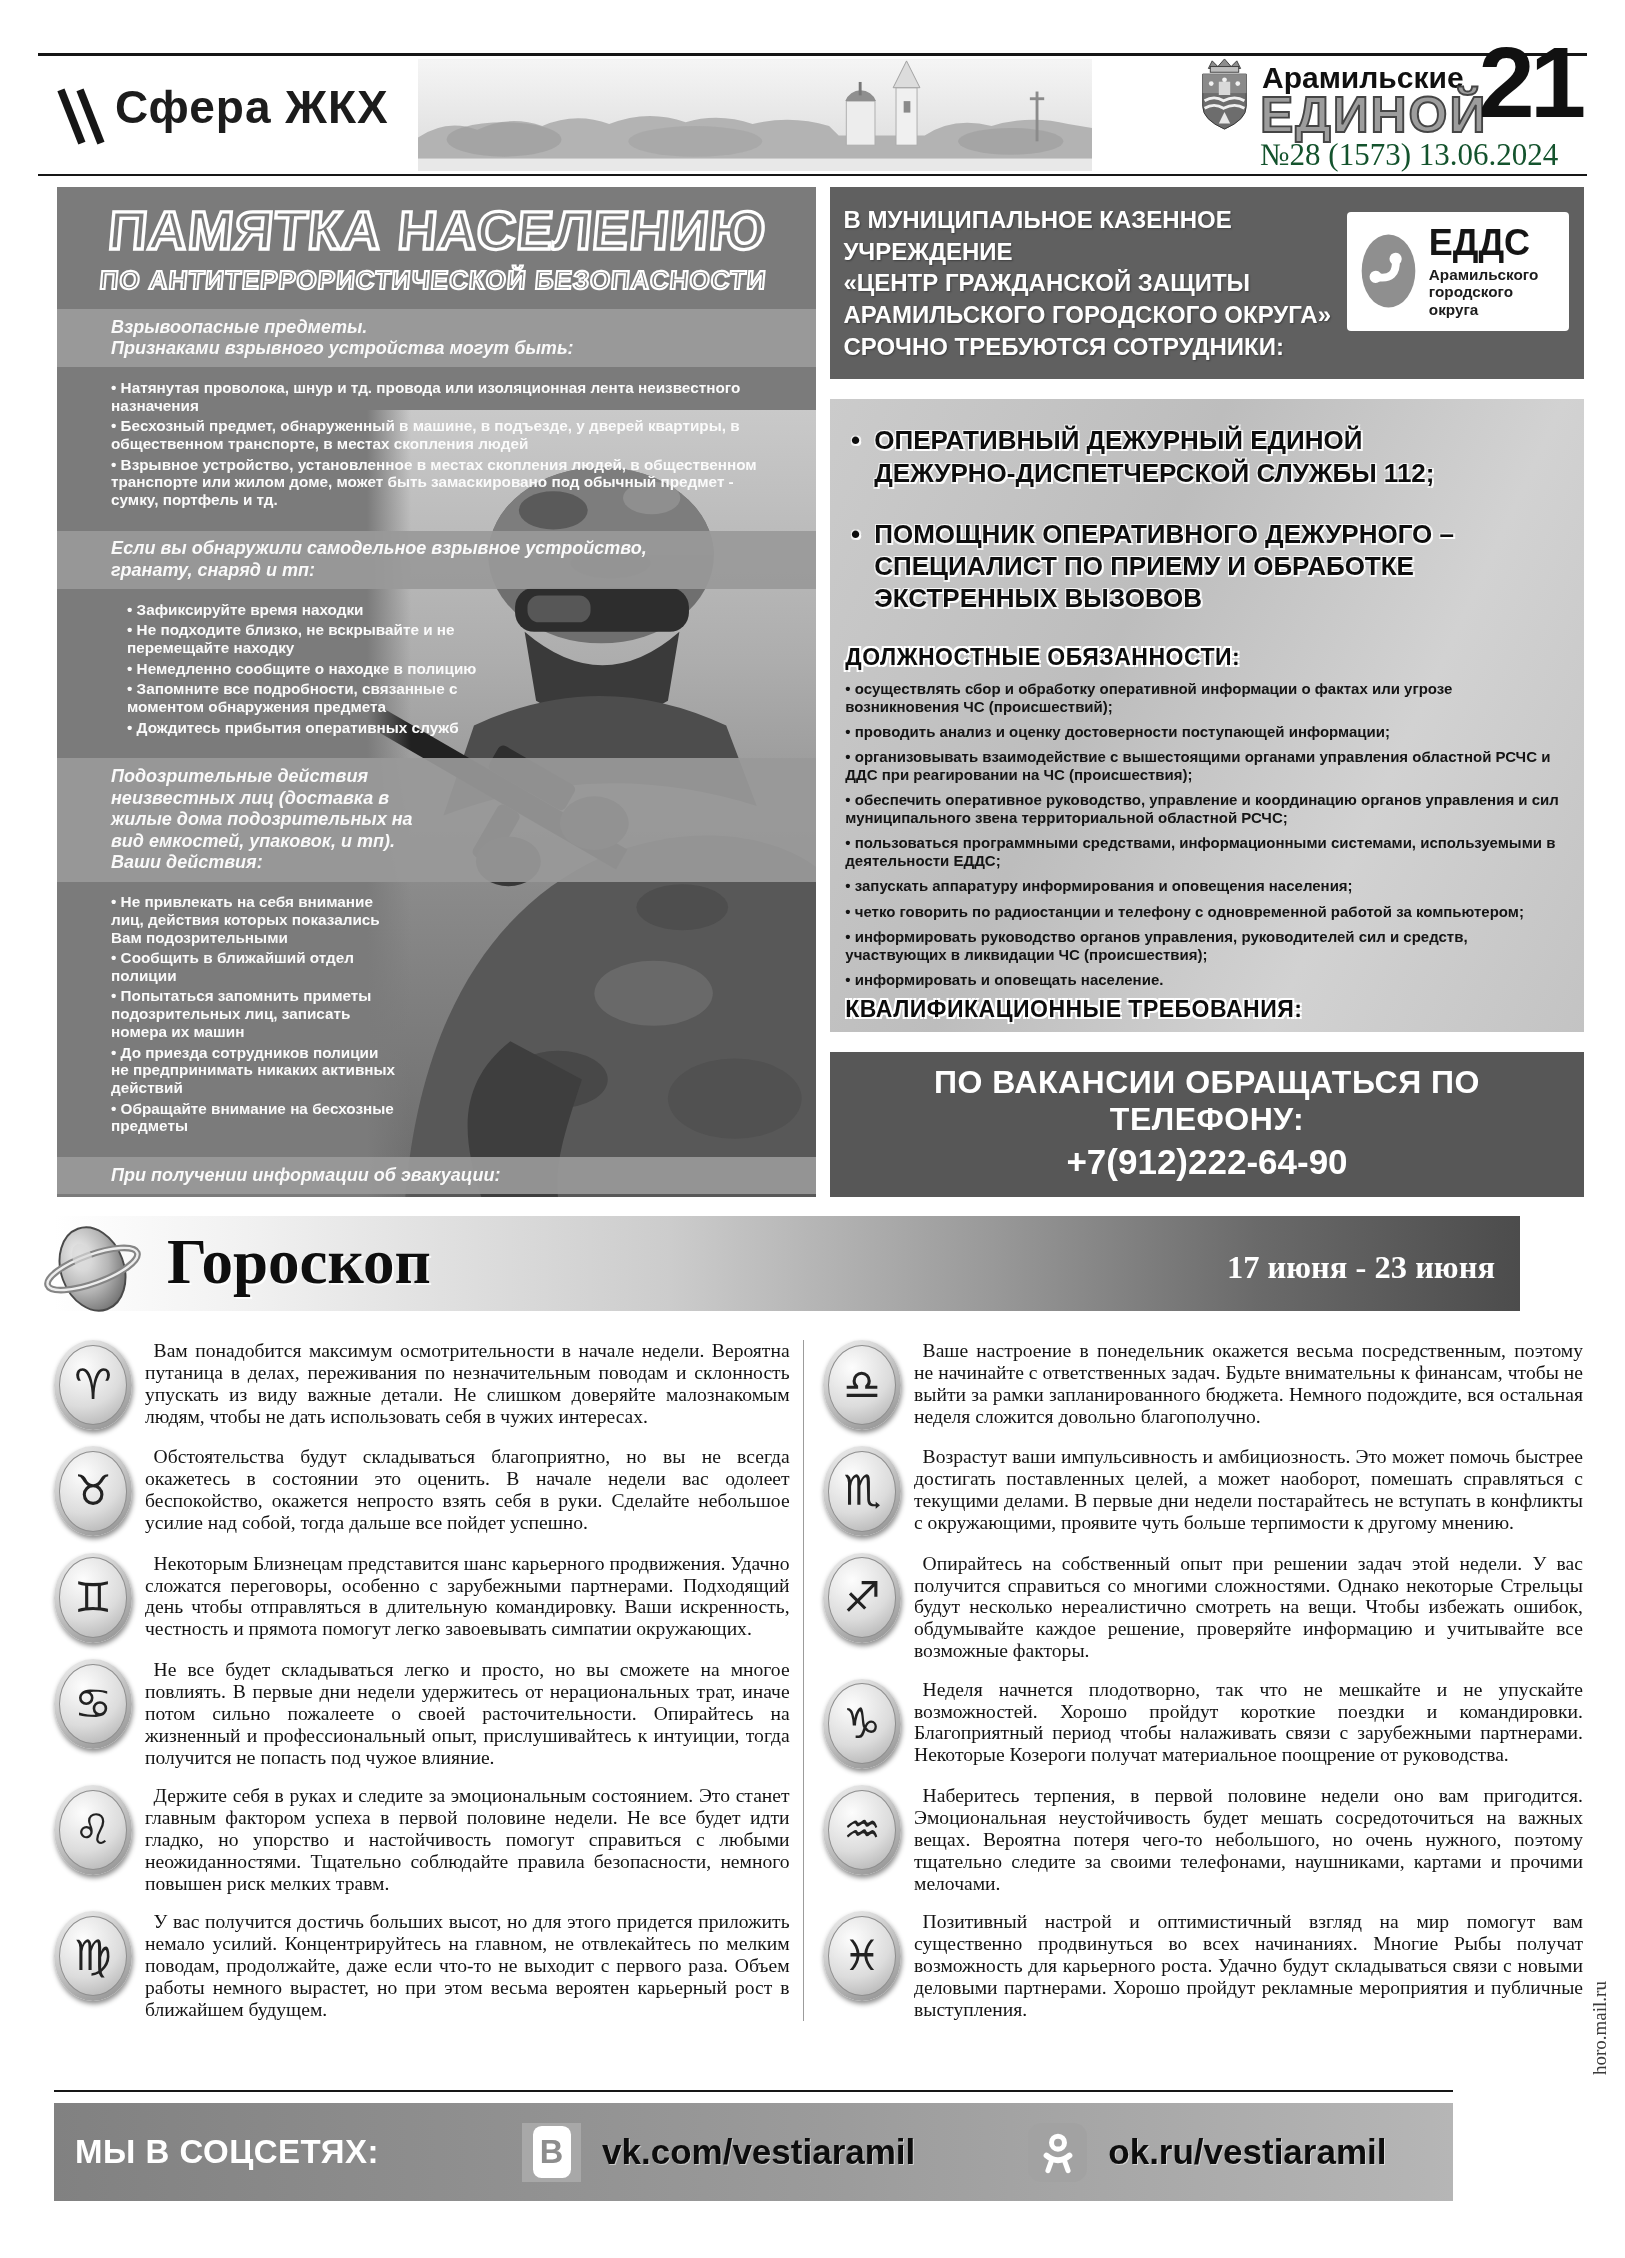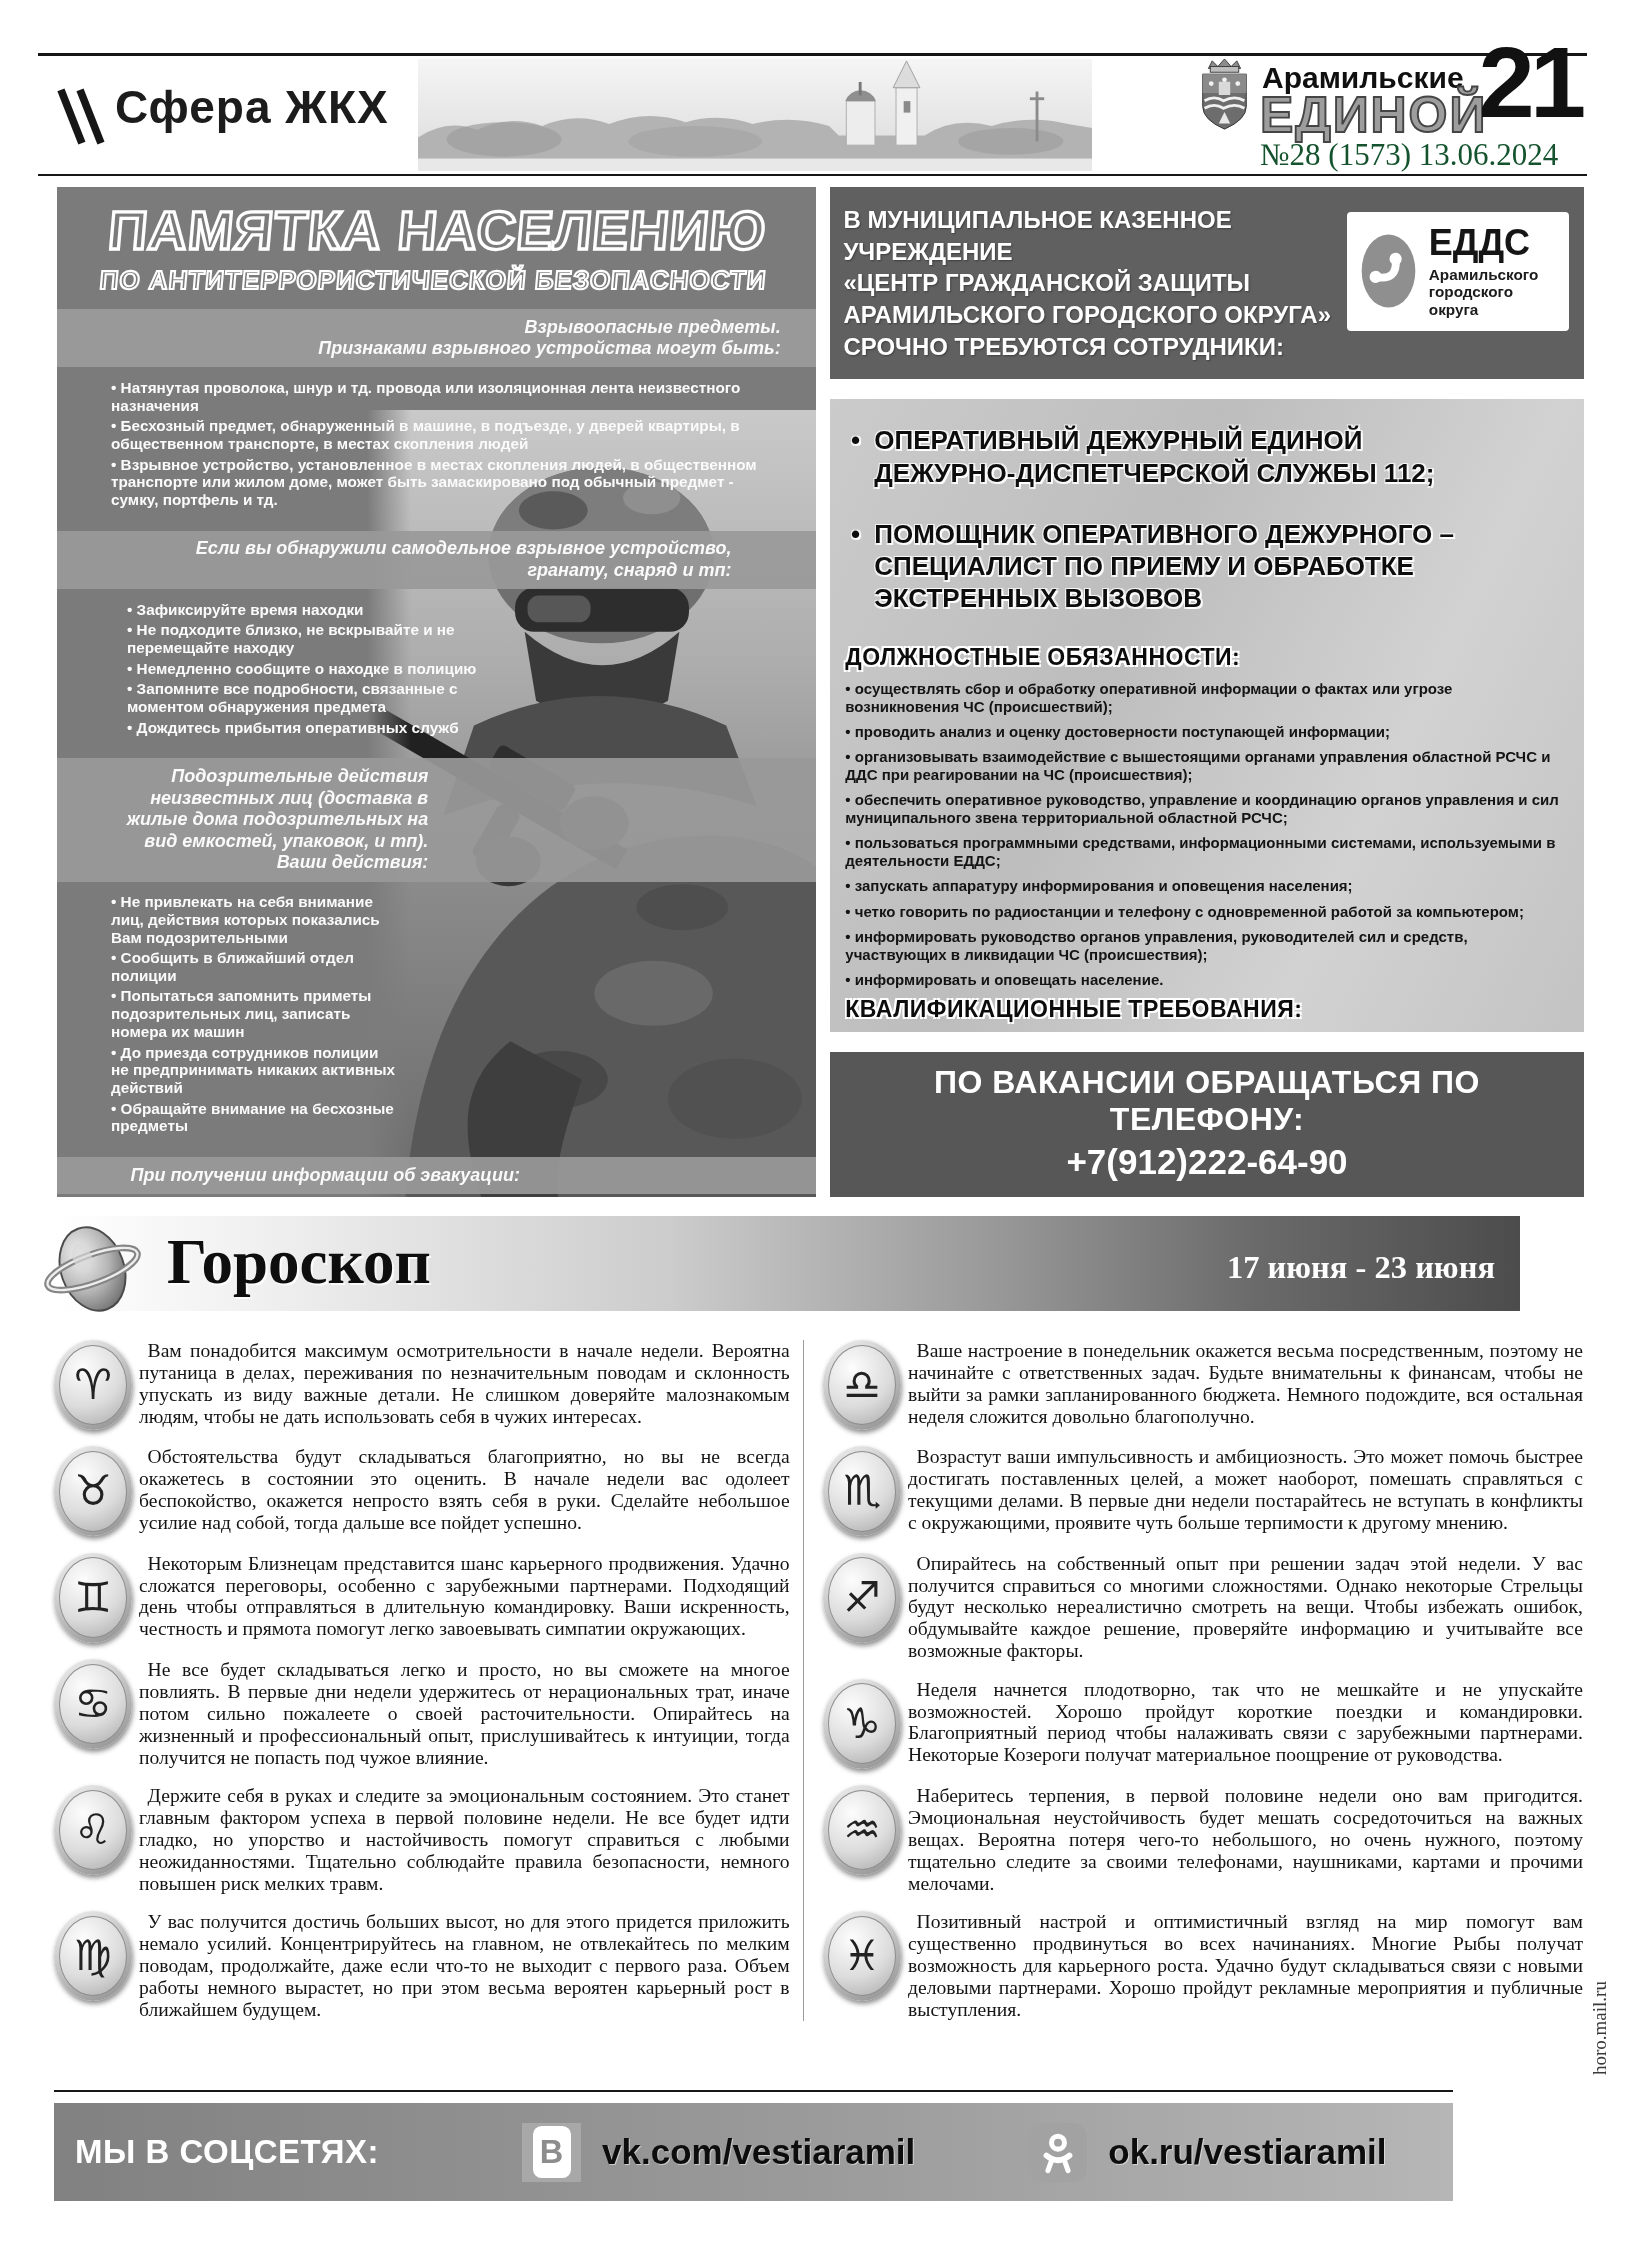--- a/index.html
+++ b/index.html
@@ -20,21 +20,21 @@
   .issue-info { position:absolute; left:65px; top:99px; font-family:"Liberation Serif", serif; font-size:31px; color:#14532d; }
   .header-rule { position:absolute; left:38px; top:174px; width:1549px; height:1.9px; background:#161616; }
 
   
   .poster { position:absolute; left:57px; top:187px; width:759px; height:1010px; background:#7b7b7b; overflow:hidden; }
   .poster-photo { position:absolute; right:0; top:223px; width:449px; height:788px; z-index:3; }
   .poster-content { position:relative; z-index:4; }
   .poster-titlewrap { text-align:center; padding-top:15.3px; transform:skewX(-5deg); }
   .poster-title { font-size:54px; font-weight:800; letter-spacing:1px; color:#7b7b7b; -webkit-text-stroke:3.3px #ffffff; line-height:1.05; }
   .poster-subtitle { font-size:26px; font-weight:800; letter-spacing:1px; color:#7b7b7b; -webkit-text-stroke:2.1px #ffffff; margin-top:5.7px; }
-  .pband { background:#999999; padding:7.6px 0 7.6px 54px; margin-top:13.4px;text-align:right; }
+  .pband { background:#999999; padding:7.6px 0 7.6px 54px; margin-top:13.4px; }
   .pband .bh { font-style:italic; font-weight:700; color:#fafafa; font-size:18px; line-height:1.2; }
   .pband.z5 { position:relative; z-index:5; background:rgba(153,153,153,.92); }
   .pitems { padding:11.5px 9.6px 5.7px 54px; }
   .pitems li { list-style:none; color:#fbfbfb; font-weight:700; font-size:15.3px; line-height:1.16; margin-bottom:2.9px; }
   .pitems li::before { content:"• "; }
   .w-full { width:95%; } .w-60 { width:60%;margin-left:16px; } .w-46 { width:46%; } .w-44 { width:44%; }
   .bh.w-88 { width:88%; } .bh.w-45 { width:45%; } .bh.w-55 { width:58%; }
 
   
   .vacancy { position:absolute; left:830px; top:187px; width:754px; height:1010px; display:flex; flex-direction:column; overflow:hidden;gap:20px; }
@@ -65,21 +65,21 @@
   .horo-title { position:absolute; left:113px; top:9.6px; font-family:"Liberation Serif", serif; font-size:63px; font-weight:700; color:#0e0e0e; text-shadow:1.9px 1.9px 0 rgba(255,255,255,.8); }
   .horo-period { position:absolute; right:25px; top:32.5px; font-family:"Liberation Serif", serif; font-size:32.5px; font-weight:700; color:#ffffff; }
   .horo-grid { position:absolute; left:54px; top:1340px; width:1529px; display:grid; grid-template-columns:749px 1fr; column-gap:0; }
   .horo-col { display:flex; flex-direction:column; gap:16.3px; }
   .horo-col.right { border-left:1px solid #9c9c9c; padding-left:19px; }
   .horo-col.left { padding-right:13.4px; }
   .horo-entry { display:flex; align-items:flex-start; }
   .medal { width:78px; height:90px; flex:0 0 78px; border-radius:50%; background:linear-gradient(150deg,#f2f2f2,#8e8e8e); padding:4.8px; box-shadow:1px 2.9px 4.8px rgba(0,0,0,.45); }
   .medal-in { width:100%; height:100%; border-radius:50%; border:1.9px solid #8e8e8e; background:radial-gradient(circle at 35% 28%, #fdfdfd 0%, #dcdcdc 55%, #a8a8a8 100%); display:flex; align-items:center; justify-content:center; }
   .medal-in .glyph { font-family:"DejaVu Sans", sans-serif; font-size:42px; color:#222; line-height:1; }
-  .horo-text { flex:1; margin-left:7px; font-family:"Liberation Serif", serif; font-size:19.6px; line-height:1.12; color:#141414; text-align:justify; text-indent:8.6px; }
+  .horo-text { flex:1; margin-left:13px; font-family:"Liberation Serif", serif; font-size:19.6px; line-height:1.12; color:#141414; text-align:justify; text-indent:8.6px; }
   .watermark { position:absolute; left:1589px; top:1912px; height:163px; writing-mode:vertical-rl; transform:rotate(180deg); font-family:"Liberation Serif", serif; font-size:19px; color:#3a3a3a; }
 
   
   .footer-rule { position:absolute; left:54px; top:2090px; width:1399px; height:1.9px; background:#161616; }
   .social-bar { position:absolute; left:54px; top:2103px; width:1399px; height:98px; background:linear-gradient(90deg,#818181 0%,#9b9b9b 55%,#b6b6b6 100%); display:flex; align-items:center; }
   .social-label { margin-left:21px; font-size:33px; font-weight:800; color:#ffffff; letter-spacing:0.5px; }
   .vk-badge { margin-left:143px; width:59px; height:59px; background:#a8a8a8; display:flex; align-items:center; justify-content:center; }
   .vk-inner { width:38px; height:52px; background:#ffffff; border-radius:8.6px; display:flex; align-items:center; justify-content:center; }
   .vk-inner span { font-size:32.5px; font-weight:800; color:#8d8d8d; }
   .ok-badge { margin-left:113px; width:59px; height:59px; background:#a2a2a2; border-radius:13.4px; display:flex; align-items:center; justify-content:center; }

